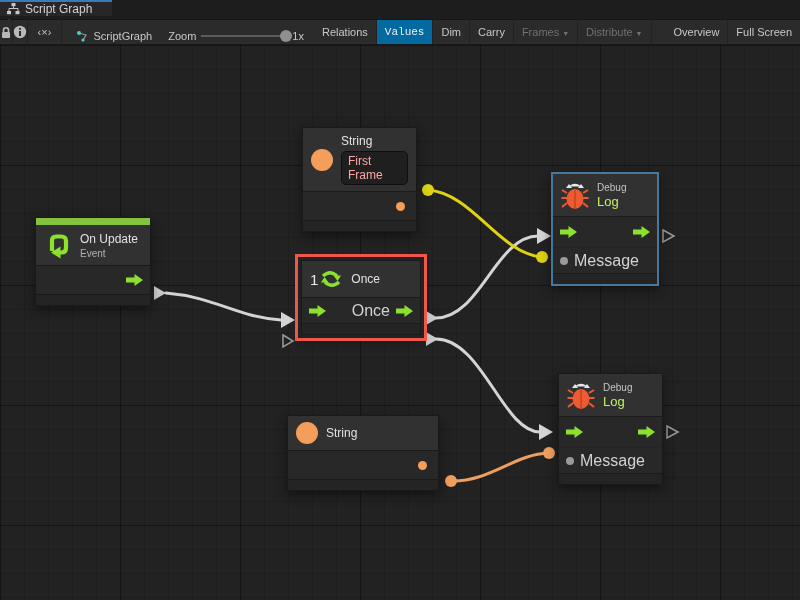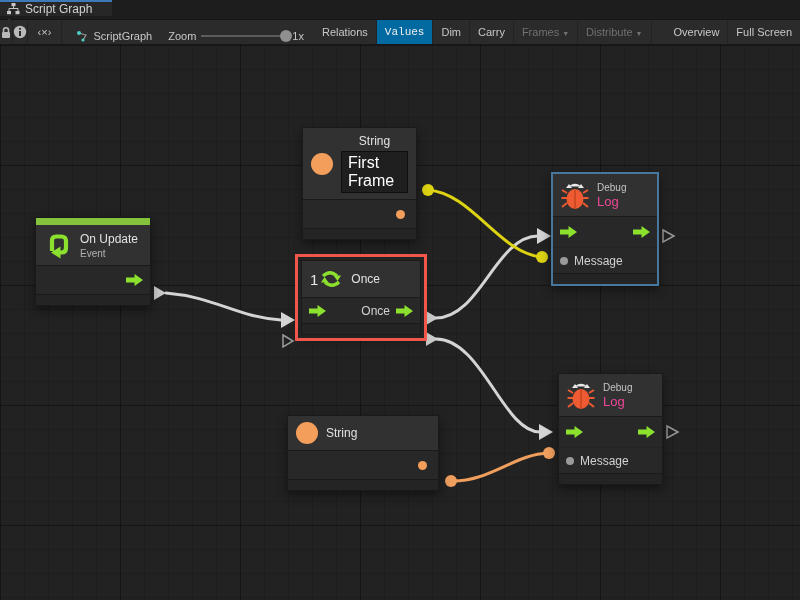--- a/index.html
+++ b/index.html
@@ -74,41 +74,41 @@
   .node {
     position:absolute; background:#282828; border:1px solid #1a1a1a;
     box-shadow:0 4px 10px rgba(0,0,0,.45); font-size:11px;
   }
   .sel-red  { box-shadow:0 0 0 3px #222, 0 0 0 6px #f0564a, 0 4px 10px rgba(0,0,0,.45); }
   .sel-blue { border:2px solid #44789e; }
   .n-header {
     background:#313131; border-bottom:1px solid #1a1a1a;
     display:flex; align-items:center; gap:8px; padding:6px 8px;
   }
-  .n-title { font-size:12px; color:#e2e2e2;text-align:center; }
+  .n-title { font-size:12px; color:#e2e2e2; }
   .n-sub { font-size:10px; color:#b2b2b2; margin-top:2px; }
   .n-cat { font-size:10px; color:#c4c4c4; }
-  .n-big { font-size:13px; color:#ec4899; margin-top:1px; }
+  .n-big { font-size:13px; color:#bef264; margin-top:1px; }
   .n-row {
     display:flex; align-items:center; padding:6px 7px;
     background:#282828;
   }
   .n-row + .n-row { border-top:1px solid #242424; }
   .n-footer { height:11px; background:#242424; border-top:1px solid #1a1a1a; }
   .spacer { flex:1; }
-  .port-label { color:#d2d2d2; font-size:12px; }
+  .port-label { color:#d2d2d2; font-size:16px; }
   .gap6 { display:flex; align-items:center; gap:6px; }
 
   .dot-lg { width:22px; height:22px; border-radius:50%; background:#f49e5b; flex:none; }
   .dot-sm { width:9px;  height:9px;  border-radius:50%; background:#f49e5b; }
   .dot-gray { width:8px; height:8px; border-radius:50%; background:#9a9a9a; }
 
   .str-field {
-    background:#1f1f1f; border:1px solid #0e0e0e; border-radius:0;
-    padding:2px 6px; color:#ffffff; font-size:16px; margin-top:3px;
+    background:#1f1f1f; border:1px solid #0e0e0e; border-radius:5px;
+    padding:2px 6px; color:#fca5a5; font-size:12px; margin-top:3px;
     display:inline-block;
   }
   .green-bar { height:7px; background:#84c43c; }
   .flow-arrow { display:block; }
 </style>
 </head>
 <body>
 
 <div class="titlebar">
   <div class="tab">

